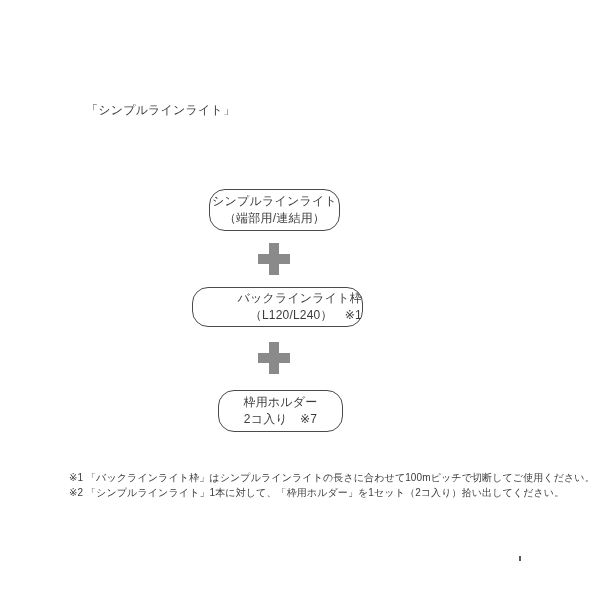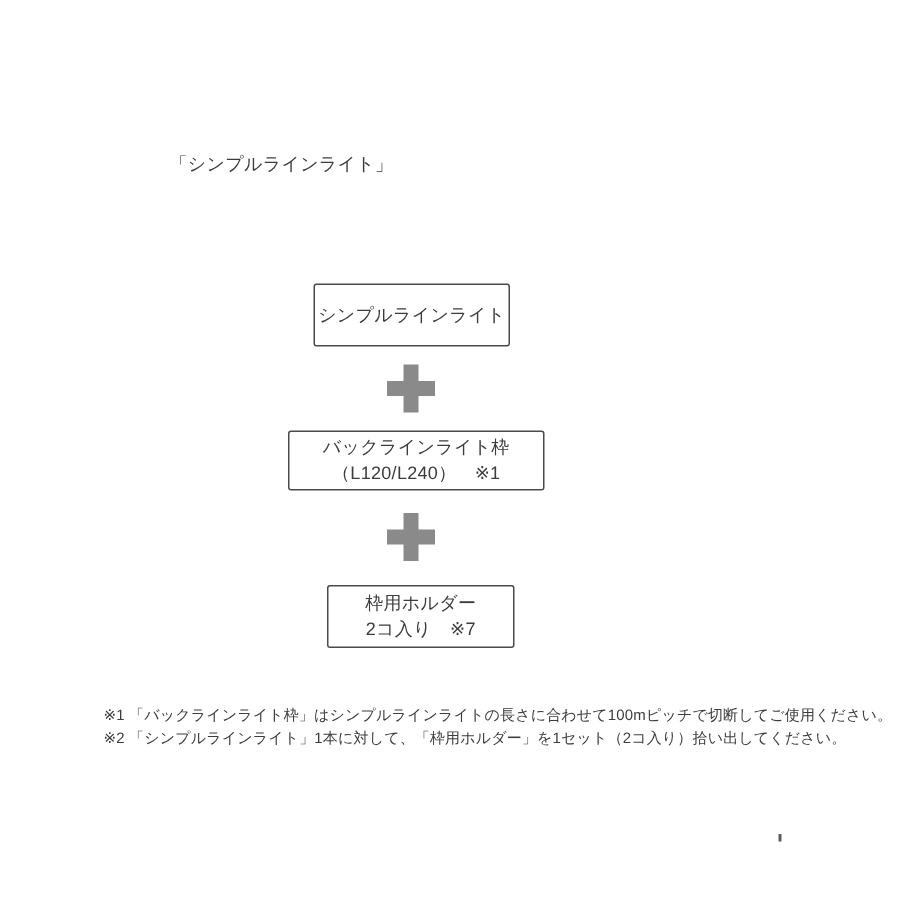--- a/index.html
+++ b/index.html
@@ -13,52 +13,51 @@
     height: 600px;
     background: var(--bg, #ffffff);
     overflow: hidden;
     font-family: "Liberation Sans", "DejaVu Sans", sans-serif;
     color: var(--text, #3c3c3c);
   }
 
   
   .header {
     position: absolute;
-    left: 113px;
+    left: 86px;
     top: 99px;
-    font-family: Liberation Mono, monospace;
   }
   .header-line {
     font-size: 12px;
     line-height: 22px;
     white-space: pre;
     letter-spacing: 0.2px;
   }
 
   
   .pbox {
     position: absolute;
     box-sizing: border-box;
     border: 1px solid var(--border, #4a4a4a);
-    border-radius: 2px;
+    border-radius: 16px;
     background: #ffffff;
     display: flex;
     flex-direction: column;
     align-items: center;
     justify-content: center;
     text-align: center;
   }
   .pbox .bline {
     font-size: 12px;
     line-height: 17px;
     white-space: pre;
     letter-spacing: 0.2px;
   }
   #box1 { left: 209px; top: 189px; width: 131px; height: 42px; }
-  #box2 { left: 192px; top: 287px; width: 171px; height: 40px; }
+  #box2 { left: 192px; top: 287px; width: 171px; height: 40px; align-items: flex-end; }
   #box3 { left: 218px; top: 390px; width: 125px; height: 42px; }
 
   
   .plus {
     position: absolute;
     width: 32px;
     height: 32px;
   }
   .plus::before {
     content: "";
@@ -104,20 +103,21 @@
 <body>
 
 <div id="canvas" style="--bg: #ffffff; --text: #3c3c3c; --border: #4a4a4a; --plus: #8a8a8a;">
 
   <div class="header">
     <div class="header-line">「シンプルラインライト」</div>
   </div>
 
   <div class="pbox" id="box1">
     <div class="bline">シンプルラインライト</div>
+    <div class="bline">（端部用/連結用）</div>
   </div>
 
   <div class="plus" id="plus1"></div>
 
   <div class="pbox" id="box2">
     <div class="bline">バックラインライト枠</div>
     <div class="bline">（L120/L240）　※1</div>
   </div>
 
   <div class="plus" id="plus2"></div>

